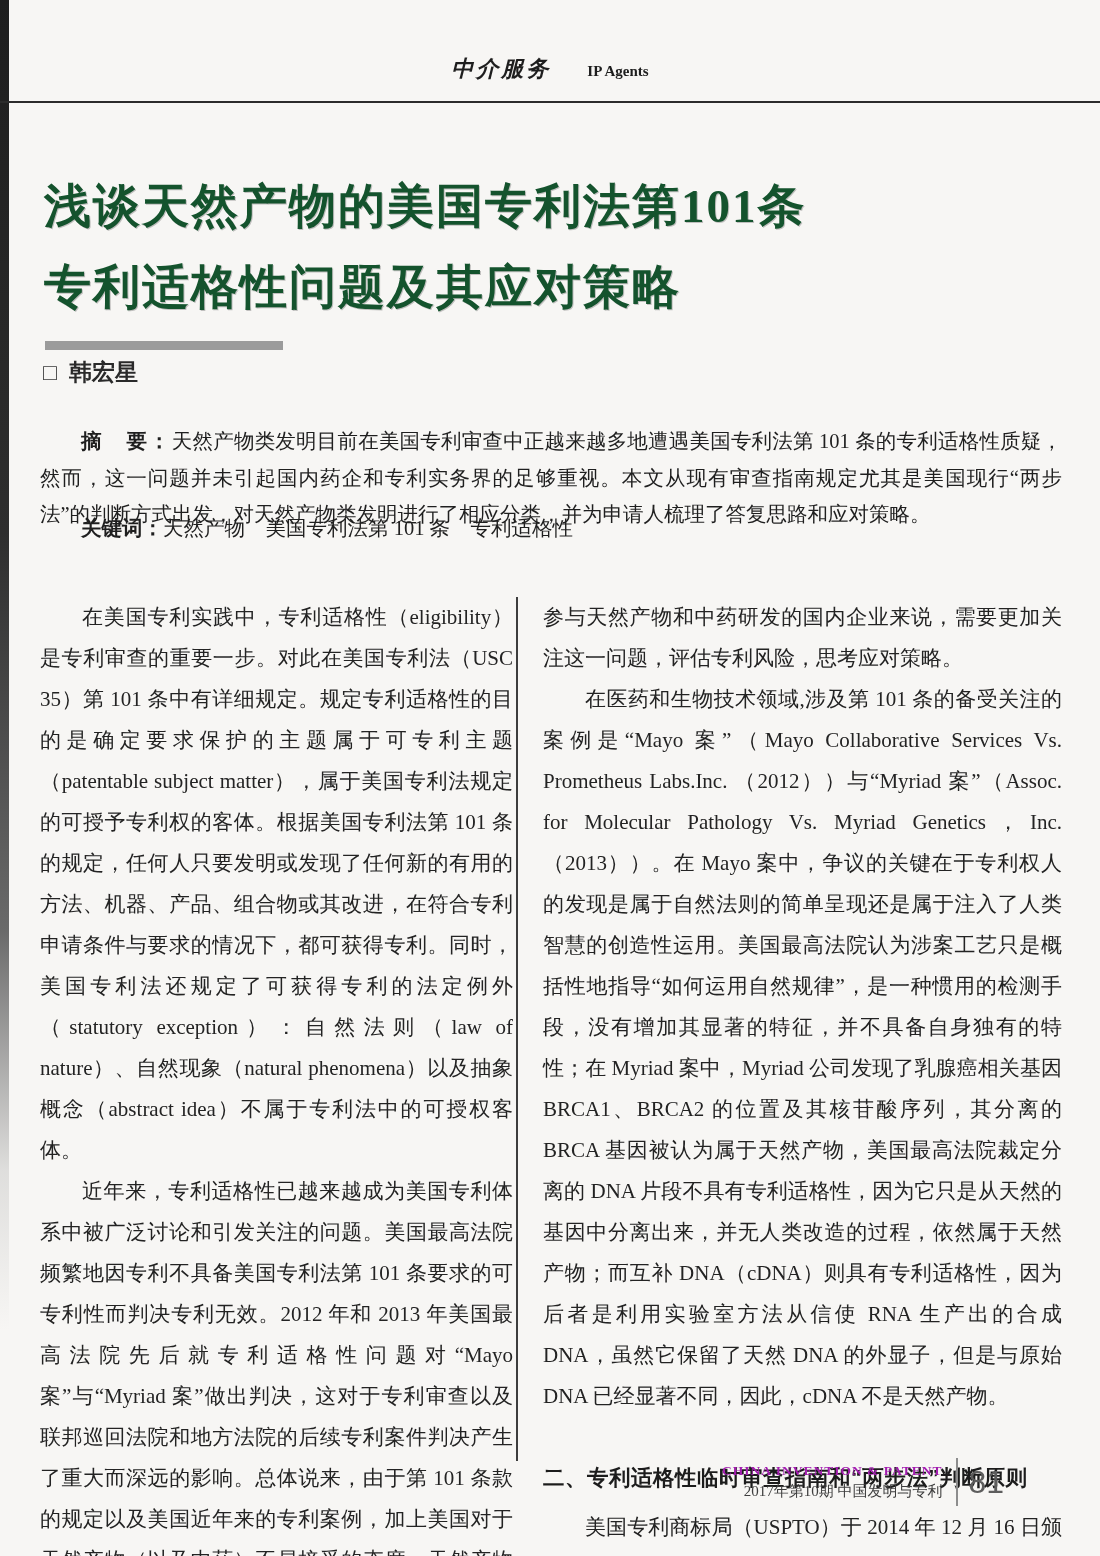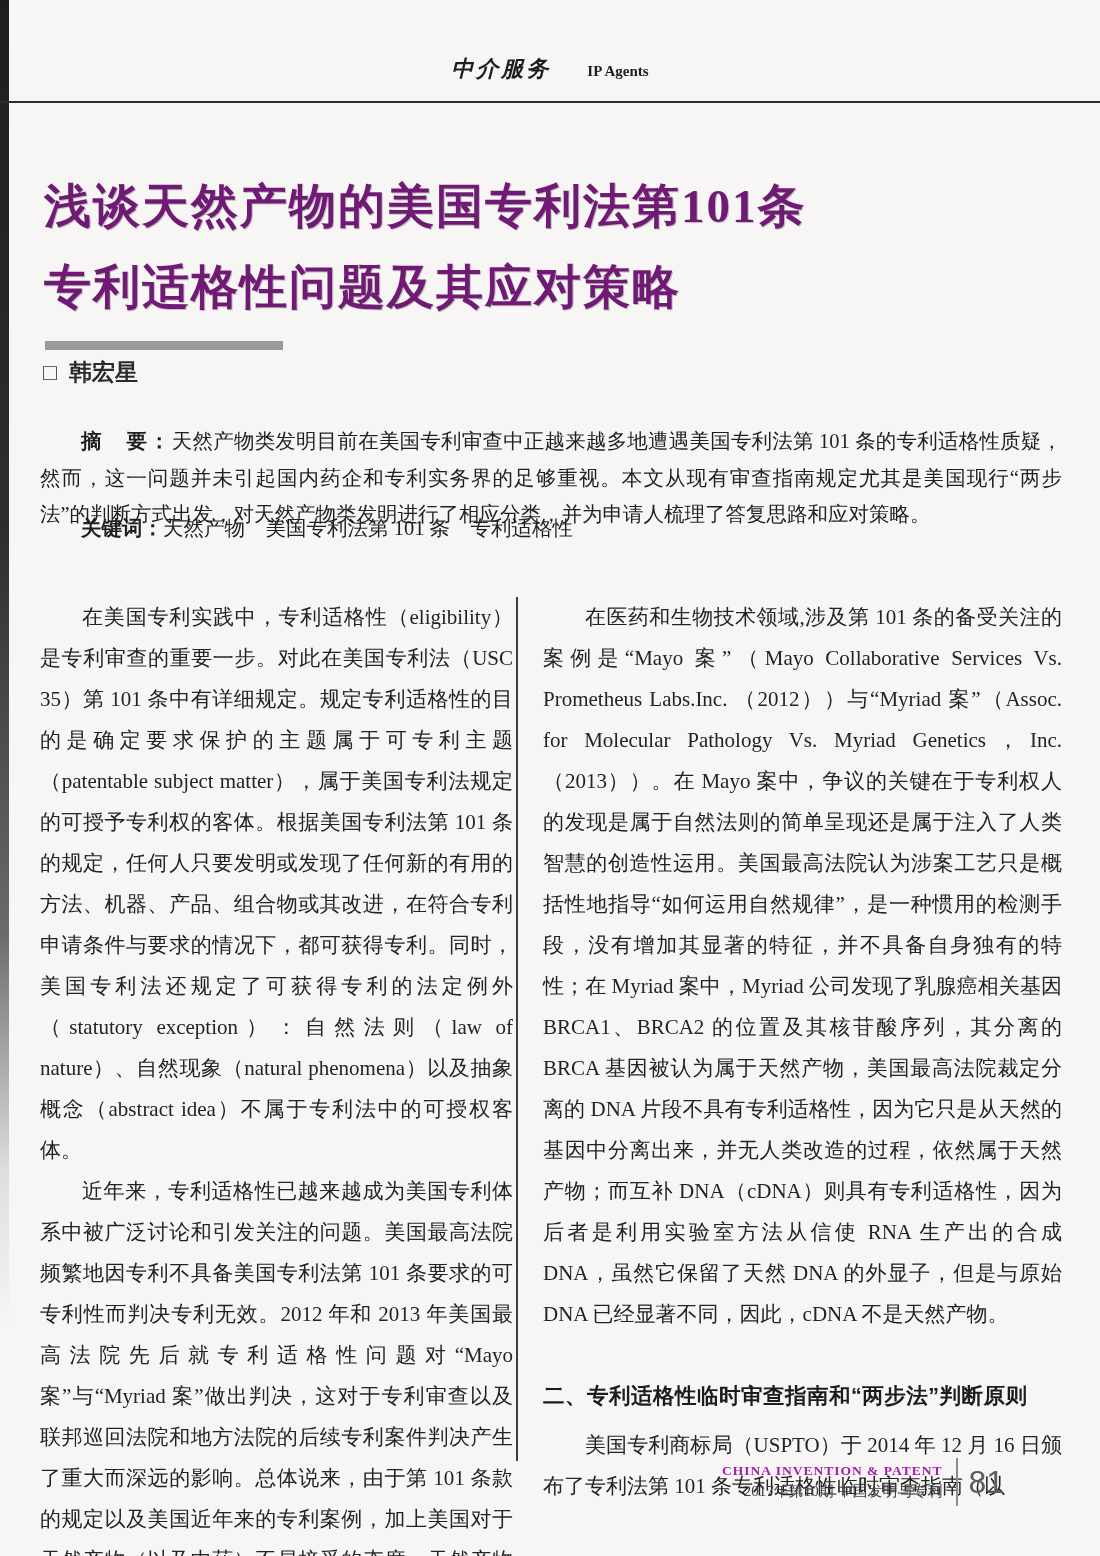--- a/index.html
+++ b/index.html
@@ -33,21 +33,21 @@
     font-weight: 700; font-size: 15px; color: #1e1e1e; margin-left: 36px;
   }
   .header-rule {
     position: absolute; top: 101px; left: 0; width: 100%;
     height: 2px; background: #2c2c2c;
   }
   .article-title {
     position: absolute; left: 44px; top: 166px;
     font-family: "Liberation Serif", "DejaVu Serif", serif;
     font-weight: 700; font-size: 47px; line-height: 81px;
-    color: #701a75; letter-spacing: 2px;
+    color: #14532d; letter-spacing: 2px;
     text-shadow: 1px 1px 0 rgba(88,88,88,0.35);
   }
   .author-bar {
     position: absolute; left: 45px; top: 341px;
     width: 238px; height: 9px; background: #9b9b9b;
   }
   .author-line {
     position: absolute; left: 43px; top: 357px;
     font-family: "Liberation Sans", "DejaVu Sans", sans-serif;
     font-weight: 700; font-size: 23px; color: #2a2a2a;
@@ -127,20 +127,21 @@
   <span class="kw-label">关键词：</span><span>天然产物　美国专利法第 101 条　专利适格性</span>
 </div>
 
 <div class="columns">
   <div class="col-left">
     <p class="body-par">在美国专利实践中，专利适格性（eligibility）是专利审查的重要一步。对此在美国专利法（USC 35）第 101 条中有详细规定。规定专利适格性的目的是确定要求保护的主题属于可专利主题（patentable subject matter），属于美国专利法规定的可授予专利权的客体。根据美国专利法第 101 条的规定，任何人只要发明或发现了任何新的有用的方法、机器、产品、组合物或其改进，在符合专利申请条件与要求的情况下，都可获得专利。同时，美国专利法还规定了可获得专利的法定例外（statutory exception）：自然法则（law of nature）、自然现象（natural phenomena）以及抽象概念（abstract idea）不属于专利法中的可授权客体。</p>
     <p class="body-par">近年来，专利适格性已越来越成为美国专利体系中被广泛讨论和引发关注的问题。美国最高法院频繁地因专利不具备美国专利法第 101 条要求的可专利性而判决专利无效。2012 年和 2013 年美国最高法院先后就专利适格性问题对“Mayo 案”与“Myriad 案”做出判决，这对于专利审查以及联邦巡回法院和地方法院的后续专利案件判决产生了重大而深远的影响。总体说来，由于第 101 条款的规定以及美国近年来的专利案例，加上美国对于天然产物（以及中药）不易接受的态度，天然产物和中药在美国获取专利保护的难度正在显著变大。这一现象和趋势值得引起国内医药企业的关注和警醒。对于志在获取美国专利保护的</p>
   </div>
   <div class="col-divider"></div>
   <div class="col-right">
+    <p class="body-par continuation">参与天然产物和中药研发的国内企业来说，需要更加关注这一问题，评估专利风险，思考应对策略。</p>
     <p class="body-par">在医药和生物技术领域,涉及第 101 条的备受关注的案例是“Mayo 案”（Mayo Collaborative Services Vs. Prometheus Labs.Inc. （2012））与“Myriad 案”（Assoc. for Molecular Pathology Vs. Myriad Genetics，Inc. （2013））。在 Mayo 案中，争议的关键在于专利权人的发现是属于自然法则的简单呈现还是属于注入了人类智慧的创造性运用。美国最高法院认为涉案工艺只是概括性地指导“如何运用自然规律”，是一种惯用的检测手段，没有增加其显著的特征，并不具备自身独有的特性；在 Myriad 案中，Myriad 公司发现了乳腺癌相关基因 BRCA1、BRCA2 的位置及其核苷酸序列，其分离的 BRCA 基因被认为属于天然产物，美国最高法院裁定分离的 DNA 片段不具有专利适格性，因为它只是从天然的基因中分离出来，并无人类改造的过程，依然属于天然产物；而互补 DNA（cDNA）则具有专利适格性，因为后者是利用实验室方法从信使 RNA 生产出的合成 DNA，虽然它保留了天然 DNA 的外显子，但是与原始 DNA 已经显著不同，因此，cDNA 不是天然产物。</p>
     <h3 class="section-heading second">二、专利适格性临时审查指南和“两步法”判断原则</h3>
     <p class="body-par">美国专利商标局（USPTO）于 2014 年 12 月 16 日颁布了专利法第 101 条专利适格性临时审查指南（以</p>
   </div>
 </div>
 
 <div class="page-footer">
   <div class="footer-textblock">
     <div class="footer-en">CHINA INVENTION &amp; PATENT</div>
     <div class="footer-cn">2017年第10期 中国发明与专利</div>

